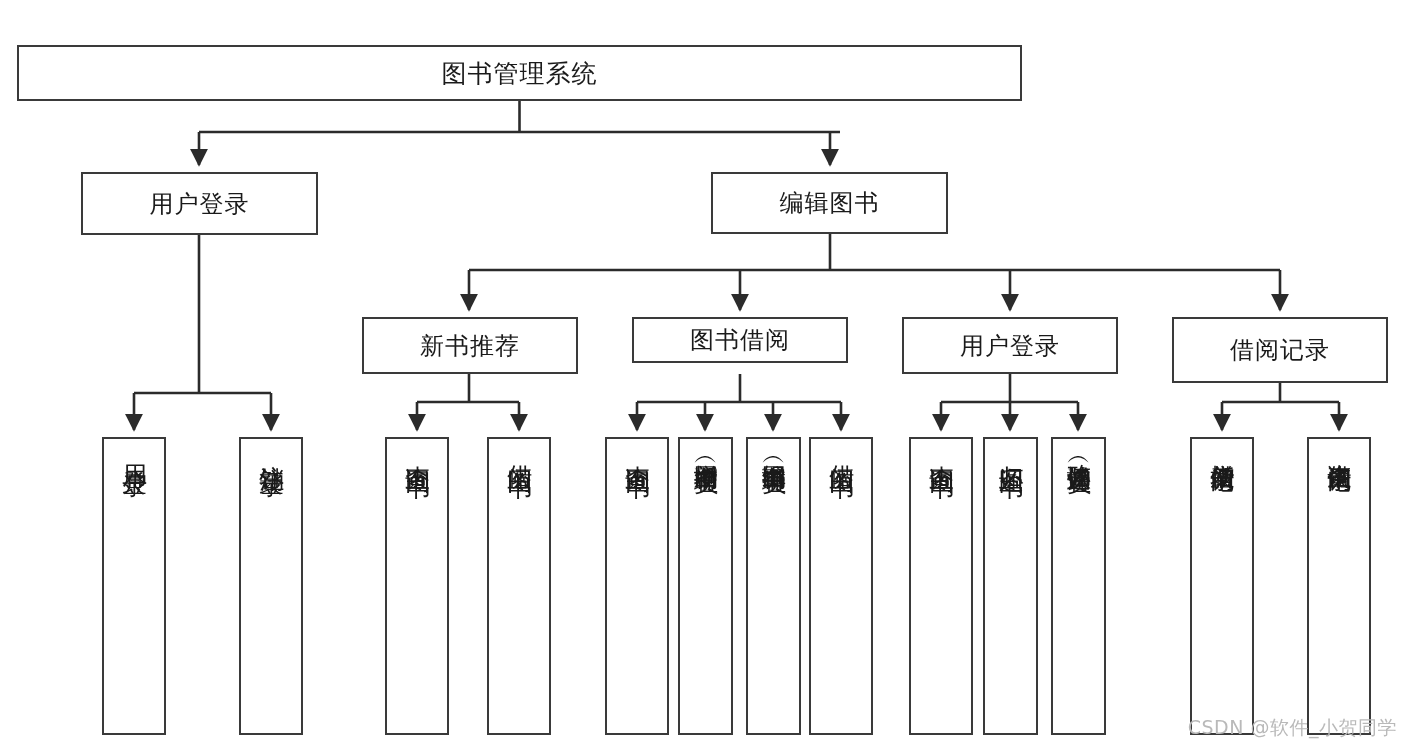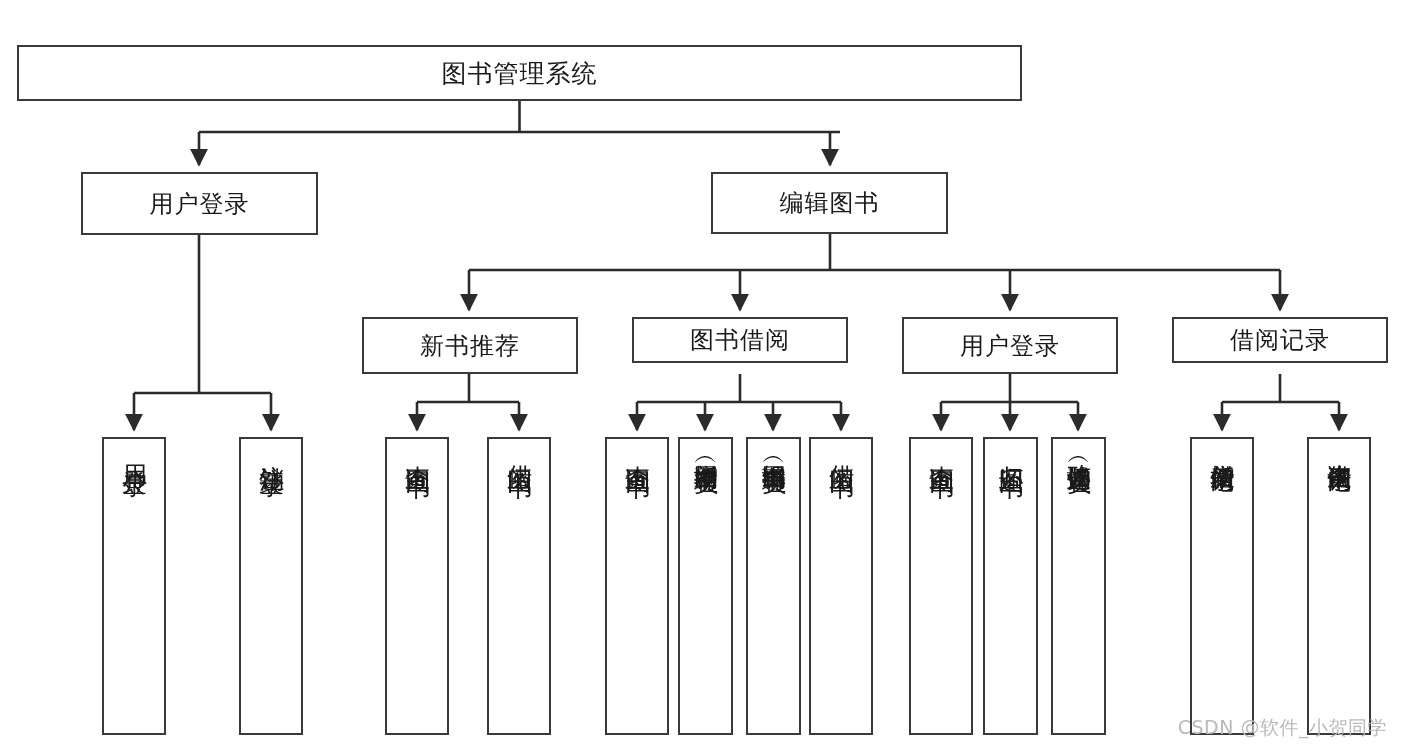--- a/index.html
+++ b/index.html
@@ -58,21 +58,21 @@
     line-height: 1.05;
     letter-spacing: 3px;
     white-space: nowrap;
   }
   .node.leaf.tall .label {
     font-size: 24px;
     letter-spacing: 1px;
   }
   .watermark {
     position: absolute;
-    right: 18px;
+    right: 8px;
     bottom: 6px;
     font-size: 19px;
     color: #b9b9b9;
     white-space: nowrap;
     letter-spacing: 0.5px;
     margin-left: 9px;
   }
 </style>
 </head>
 <body>
@@ -146,21 +146,21 @@
   </div>
 
   <div class="node branch" style="left:632px; top:317px; width:216px; height:46px;">
     <span class="label">图书借阅</span>
   </div>
 
   <div class="node branch" style="left:902px; top:317px; width:216px; height:57px;">
     <span class="label">用户登录</span>
   </div>
 
-  <div class="node branch" style="left:1172px; top:317px; width:216px; height:46px;">
+  <div class="node branch" style="left:1172px; top:317px; width:216px; height:66px;">
     <span class="label">借阅记录</span>
   </div>
 
   <div class="node leaf" style="left:102px; top:437px; width:64px; height:298px;">
     <span class="label">用户登录</span>
   </div>
   <div class="node leaf" style="left:239px; top:437px; width:64px; height:298px;">
     <span class="label">注销登录</span>
   </div>
 

